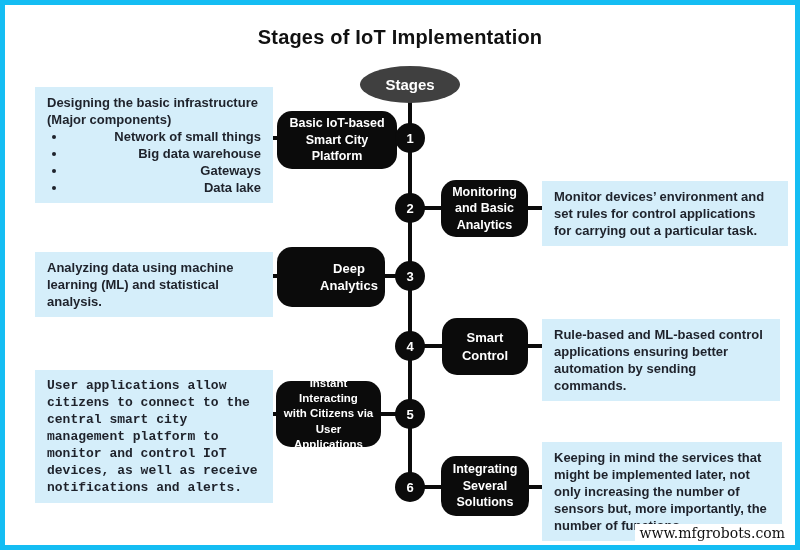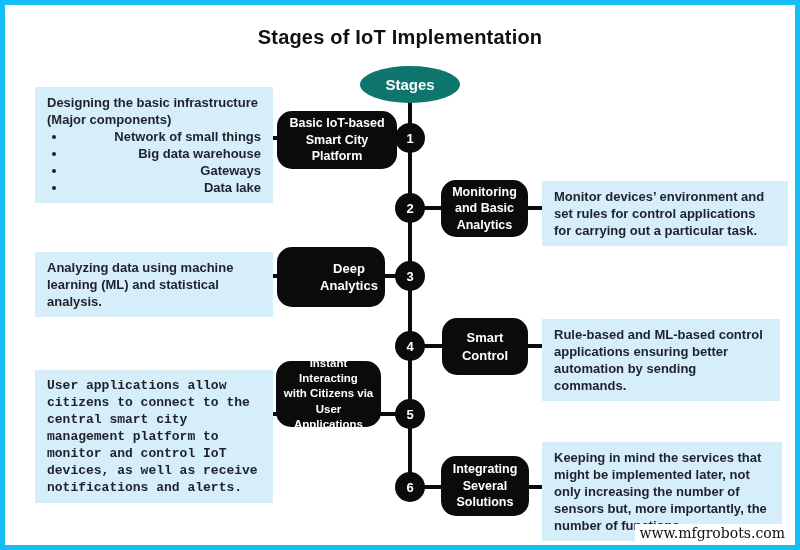--- a/index.html
+++ b/index.html
@@ -24,21 +24,21 @@
     font-size:20px;
     font-weight:800;
     color:#111;
     letter-spacing:.2px;
     margin:0;
   }
   .root-ellipse{
     position:absolute;
     left:355px;top:61px;
     width:100px;height:37px;
-    background:#0f766e;
+    background:#404040;
     border-radius:50%;
     display:flex;align-items:center;justify-content:center;
     color:#fff;font-size:15px;font-weight:600;
     z-index:4;
   }
   .vline{
     position:absolute;
     left:403px;top:95px;
     width:4px;height:388px;
     background:#0b0b0b;
@@ -143,21 +143,21 @@
       <div class="note" style="left: 537px; top: 314px; width: 238px;">
         <div>Rule-based and ML-based control applications ensuring better automation by sending commands.</div>
       </div>
       <div class="node" style="left: 437px; top: 313px; width: 86px; height: 57px; font-size: 13px;">Smart
 Control</div>
       <div class="num-circle" style="left: 390px; top: 326px;">4</div>
       <div class="connector" style="top: 407px; left: 268px; width: 137px;"></div>
       <div class="note" style="left: 30px; top: 365px; width: 238px; font-family: Liberation Mono, monospace;">
         <div>User applications allow citizens to connect to the central smart city management platform to monitor and control IoT devices, as well as receive notifications and alerts.</div>
       </div>
-      <div class="node" style="left: 271px; top: 356px; width: 105px; height: 66px; font-size: 11.5px;">Instant
+      <div class="node" style="left: 271px; top: 376px; width: 105px; height: 66px; font-size: 11.5px;">Instant
 Interacting
 with Citizens via
 User Applications</div>
       <div class="num-circle" style="left: 390px; top: 394px;">5</div>
       <div class="connector" style="top: 480px; left: 405px; width: 132px;"></div>
       <div class="note" style="left: 537px; top: 437px; width: 240px;">
         <div>Keeping in mind the services that might be implemented later, not only increasing the number of sensors but, more importantly, the number of functions.</div>
       </div>
       <div class="node" style="left: 436px; top: 451px; width: 88px; height: 60px; font-size: 12.5px;">Integrating
 Several

